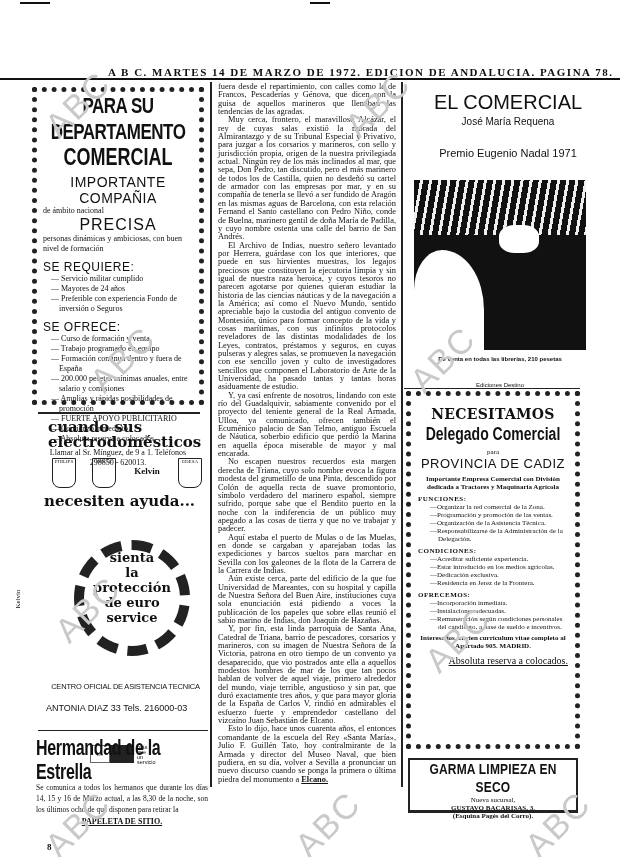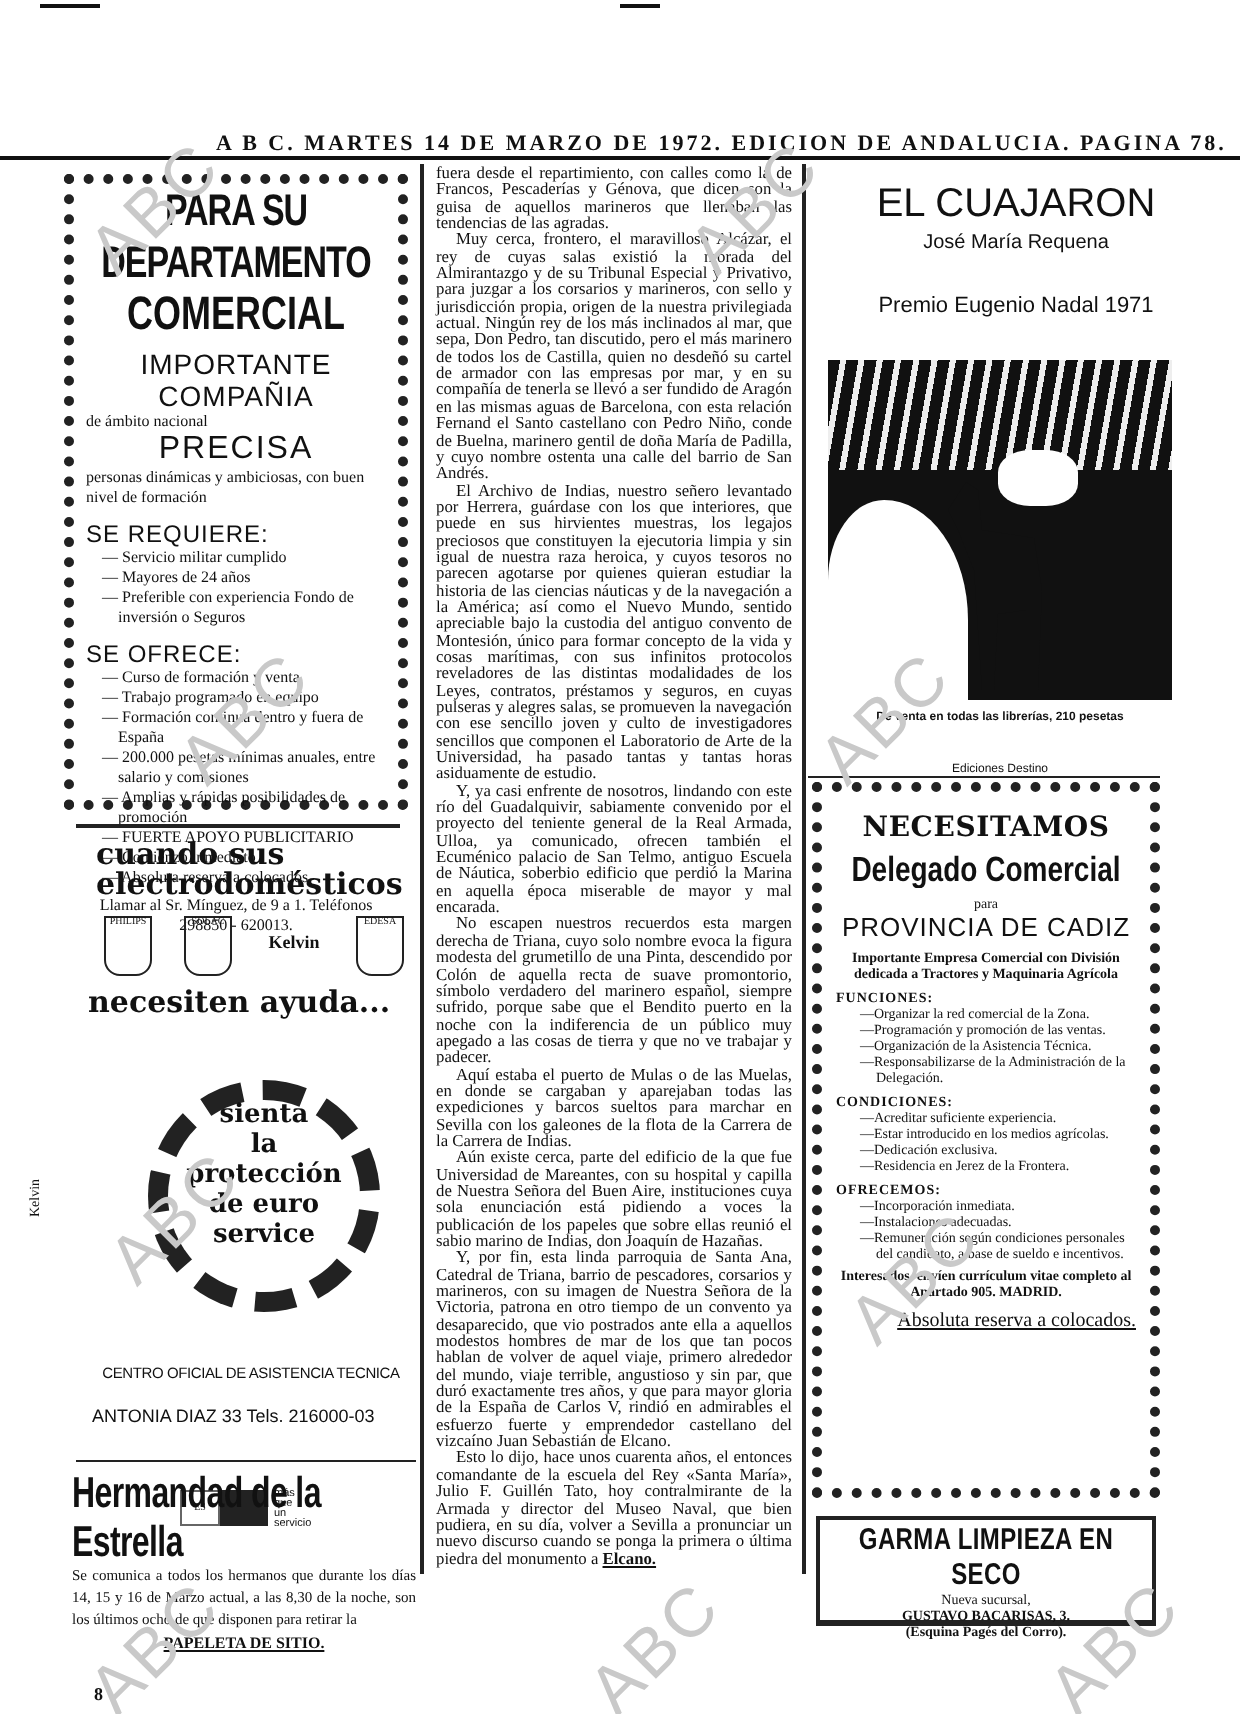--- a/index.html
+++ b/index.html
@@ -183,21 +183,21 @@
   <p>El Archivo de Indias, nuestro señero levantado por Herrera, guárdase con los que interiores, que puede en sus hirvientes muestras, los legajos preciosos que constituyen la ejecutoria limpia y sin igual de nuestra raza heroica, y cuyos tesoros no parecen agotarse por quienes quieran estudiar la historia de las ciencias náuticas y de la navegación a la América; así como el Nuevo Mundo, sentido apreciable bajo la custodia del antiguo convento de Montesión, único para formar concepto de la vida y cosas marítimas, con sus infinitos protocolos reveladores de las distintas modalidades de los Leyes, contratos, préstamos y seguros, en cuyas pulseras y alegres salas, se promueven la navegación con ese sencillo joven y culto de investigadores sencillos que componen el Laboratorio de Arte de la Universidad, ha pasado tantas y tantas horas asiduamente de estudio.</p>
   <p>Y, ya casi enfrente de nosotros, lindando con este río del Guadalquivir, sabiamente convenido por el proyecto del teniente general de la Real Armada, Ulloa, ya comunicado, ofrecen también el Ecuménico palacio de San Telmo, antiguo Escuela de Náutica, soberbio edificio que perdió la Marina en aquella época miserable de mayor y mal encarada.</p>
   <p>No escapen nuestros recuerdos esta margen derecha de Triana, cuyo solo nombre evoca la figura modesta del grumetillo de una Pinta, descendido por Colón de aquella recta de suave promontorio, símbolo verdadero del marinero español, siempre sufrido, porque sabe que el Bendito puerto en la noche con la indiferencia de un público muy apegado a las cosas de tierra y que no ve trabajar y padecer.</p>
   <p>Aquí estaba el puerto de Mulas o de las Muelas, en donde se cargaban y aparejaban todas las expediciones y barcos sueltos para marchar en Sevilla con los galeones de la flota de la Carrera de la Carrera de Indias.</p>
   <p>Aún existe cerca, parte del edificio de la que fue Universidad de Mareantes, con su hospital y capilla de Nuestra Señora del Buen Aire, instituciones cuya sola enunciación está pidiendo a voces la publicación de los papeles que sobre ellas reunió el sabio marino de Indias, don Joaquín de Hazañas.</p>
   <p>Y, por fin, esta linda parroquia de Santa Ana, Catedral de Triana, barrio de pescadores, corsarios y marineros, con su imagen de Nuestra Señora de la Victoria, patrona en otro tiempo de un convento ya desaparecido, que vio postrados ante ella a aquellos modestos hombres de mar de los que tan pocos hablan de volver de aquel viaje, primero alrededor del mundo, viaje terrible, angustioso y sin par, que duró exactamente tres años, y que para mayor gloria de la España de Carlos V, rindió en admirables el esfuerzo fuerte y emprendedor castellano del vizcaíno Juan Sebastián de Elcano.</p>
   <p><span>Esto lo dijo, hace unos cuarenta años, el entonces comandante de la escuela del Rey «Santa María», Julio F. Guillén Tato, hoy contralmirante de la Armada y director del Museo Naval, que bien pudiera, en su día, volver a Sevilla a pronunciar un nuevo discurso cuando se ponga la primera o última piedra del monumento a</span> <span class="sig">Elcano.</span></p>
 </div>
 
 <div class="ad3">
-  <div class="title">EL CUAJARON</div>
+  <div class="title">EL COMERCIAL</div>
   <div class="author">José María Requena</div>
   <div class="prize">Premio Eugenio Nadal 1971</div>
   <div class="img">
     <div class="field"></div>
     <div class="ground"></div>
     <div class="light"></div>
     <div class="sky"></div>
     <svg class="horse" viewBox="0 0 60 115">
       <path d="M5 20 L14 6 L20 10 L22 30 L48 34 L52 60 L50 110 L44 110 L44 70 L30 72 L28 110 L22 110 L18 50 L10 30 Z" fill="#111"></path>
     </svg>

